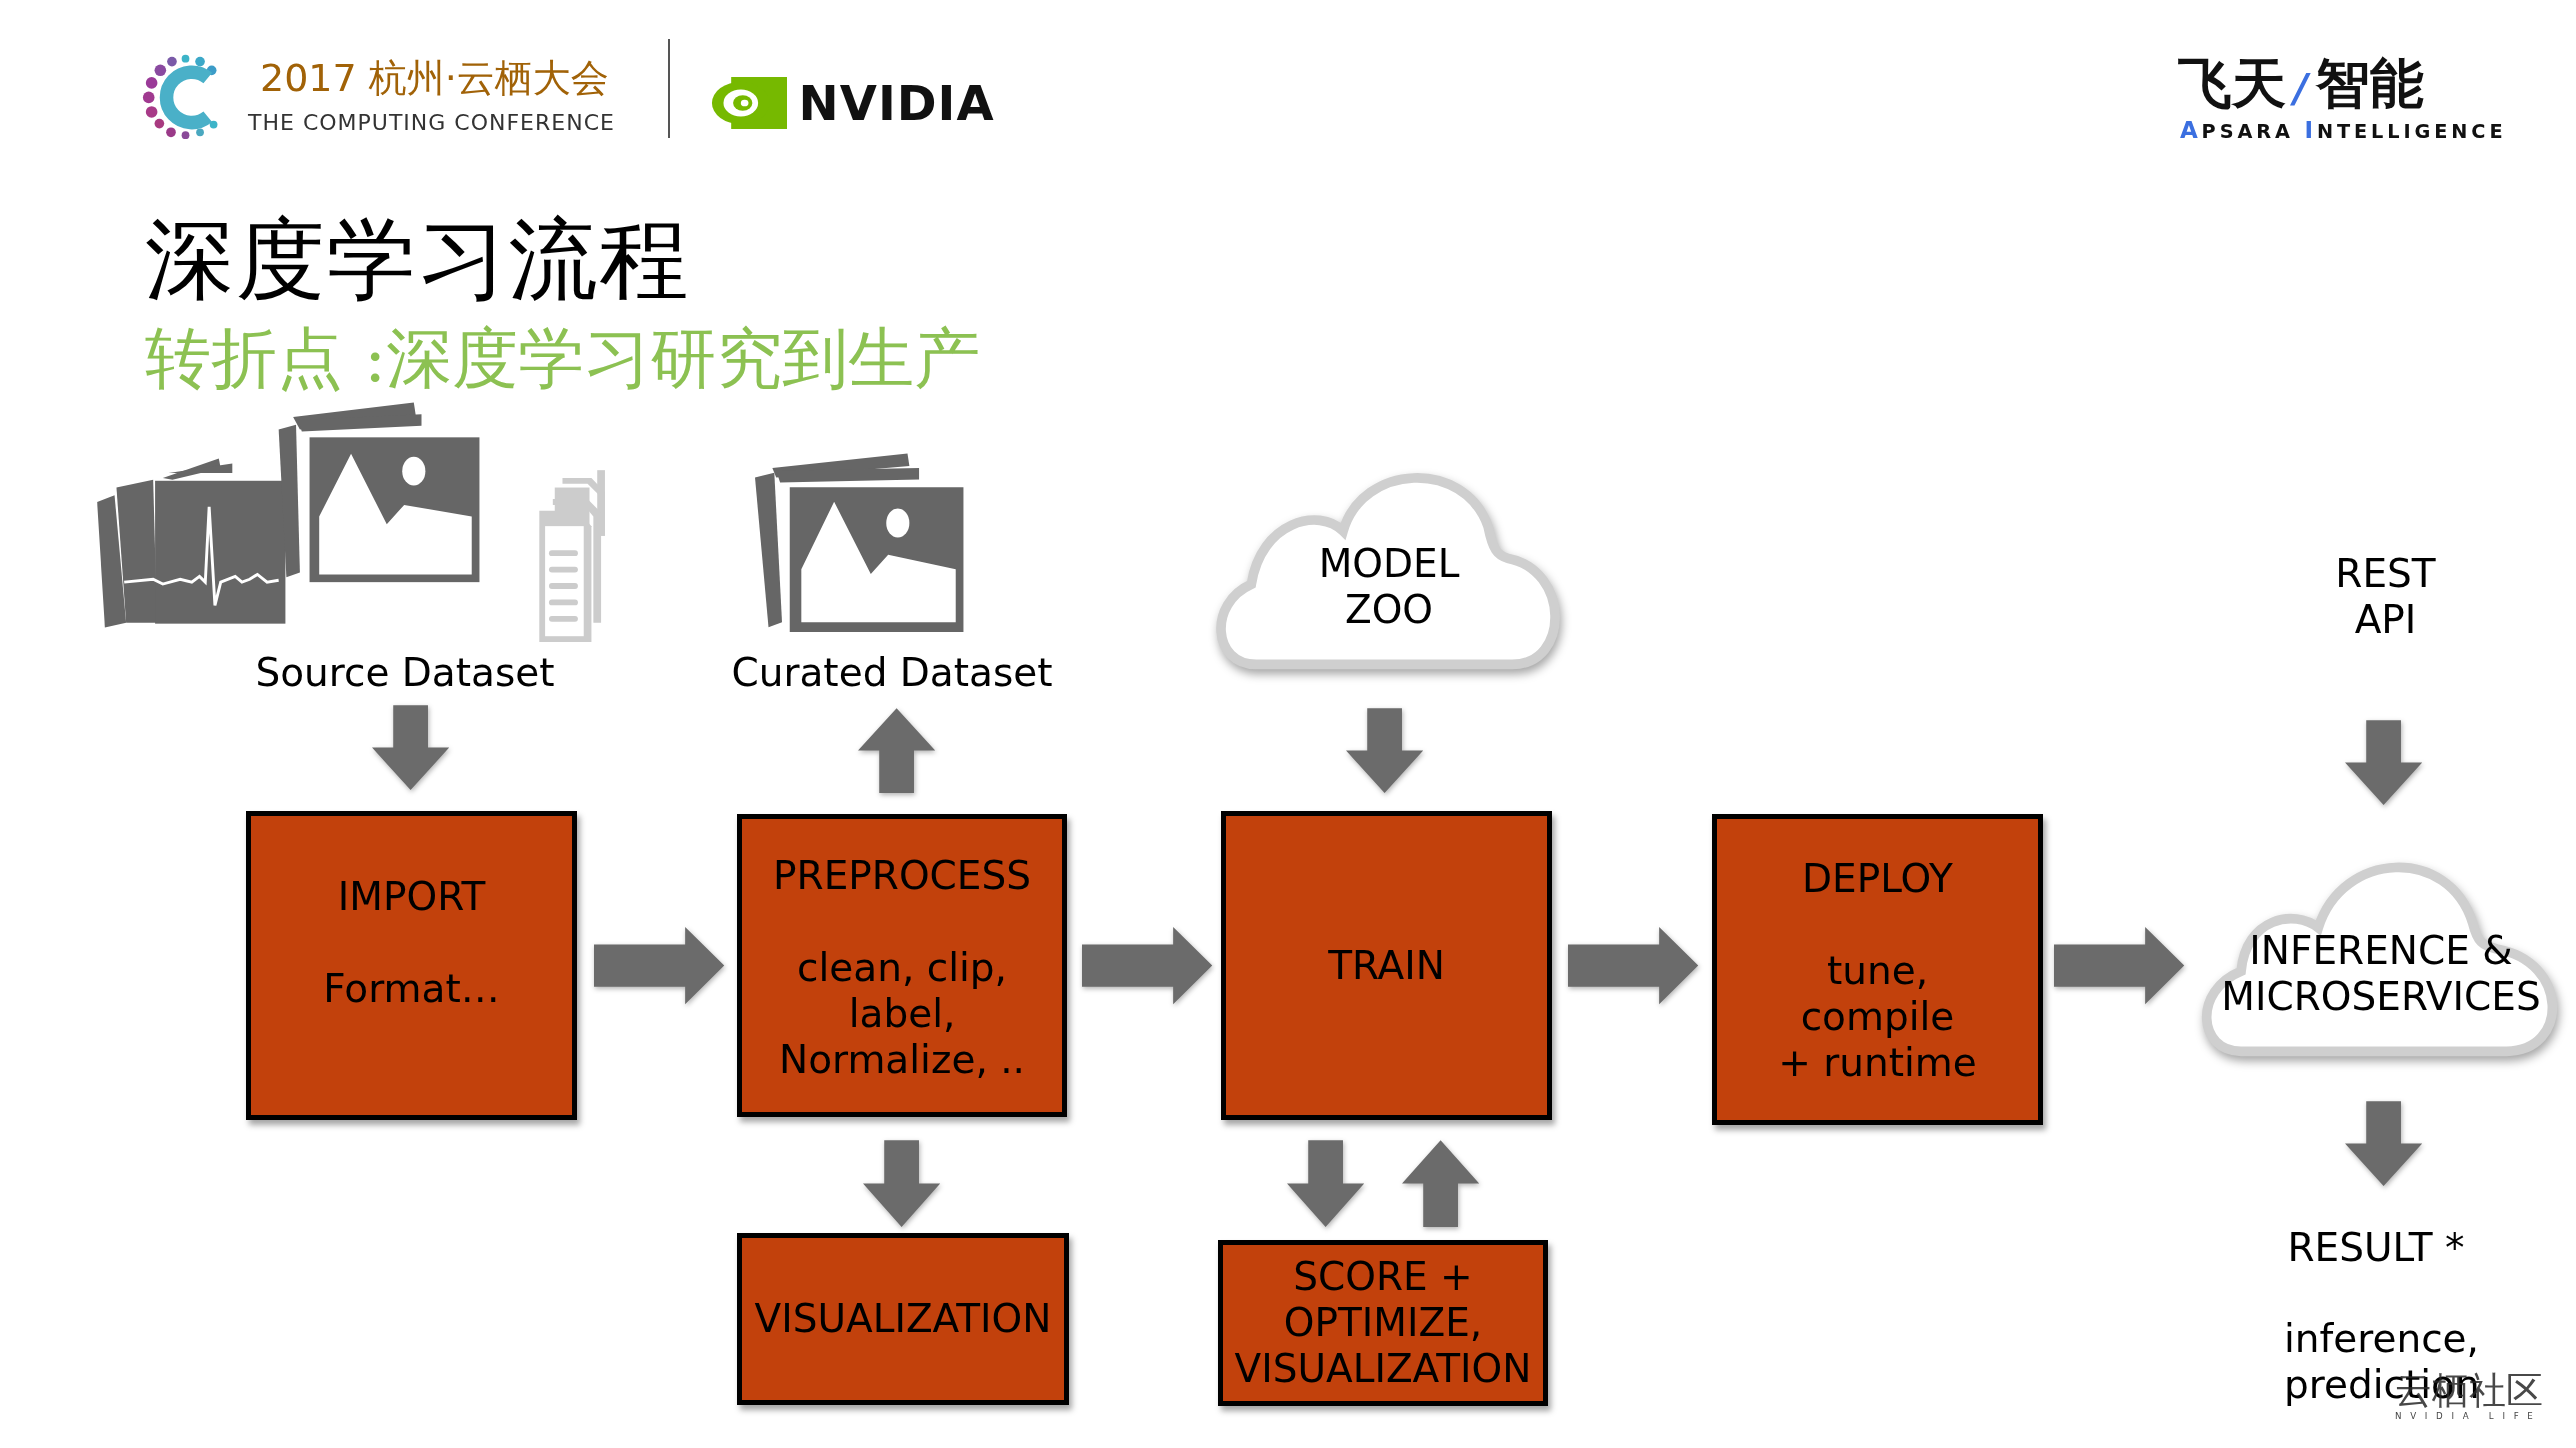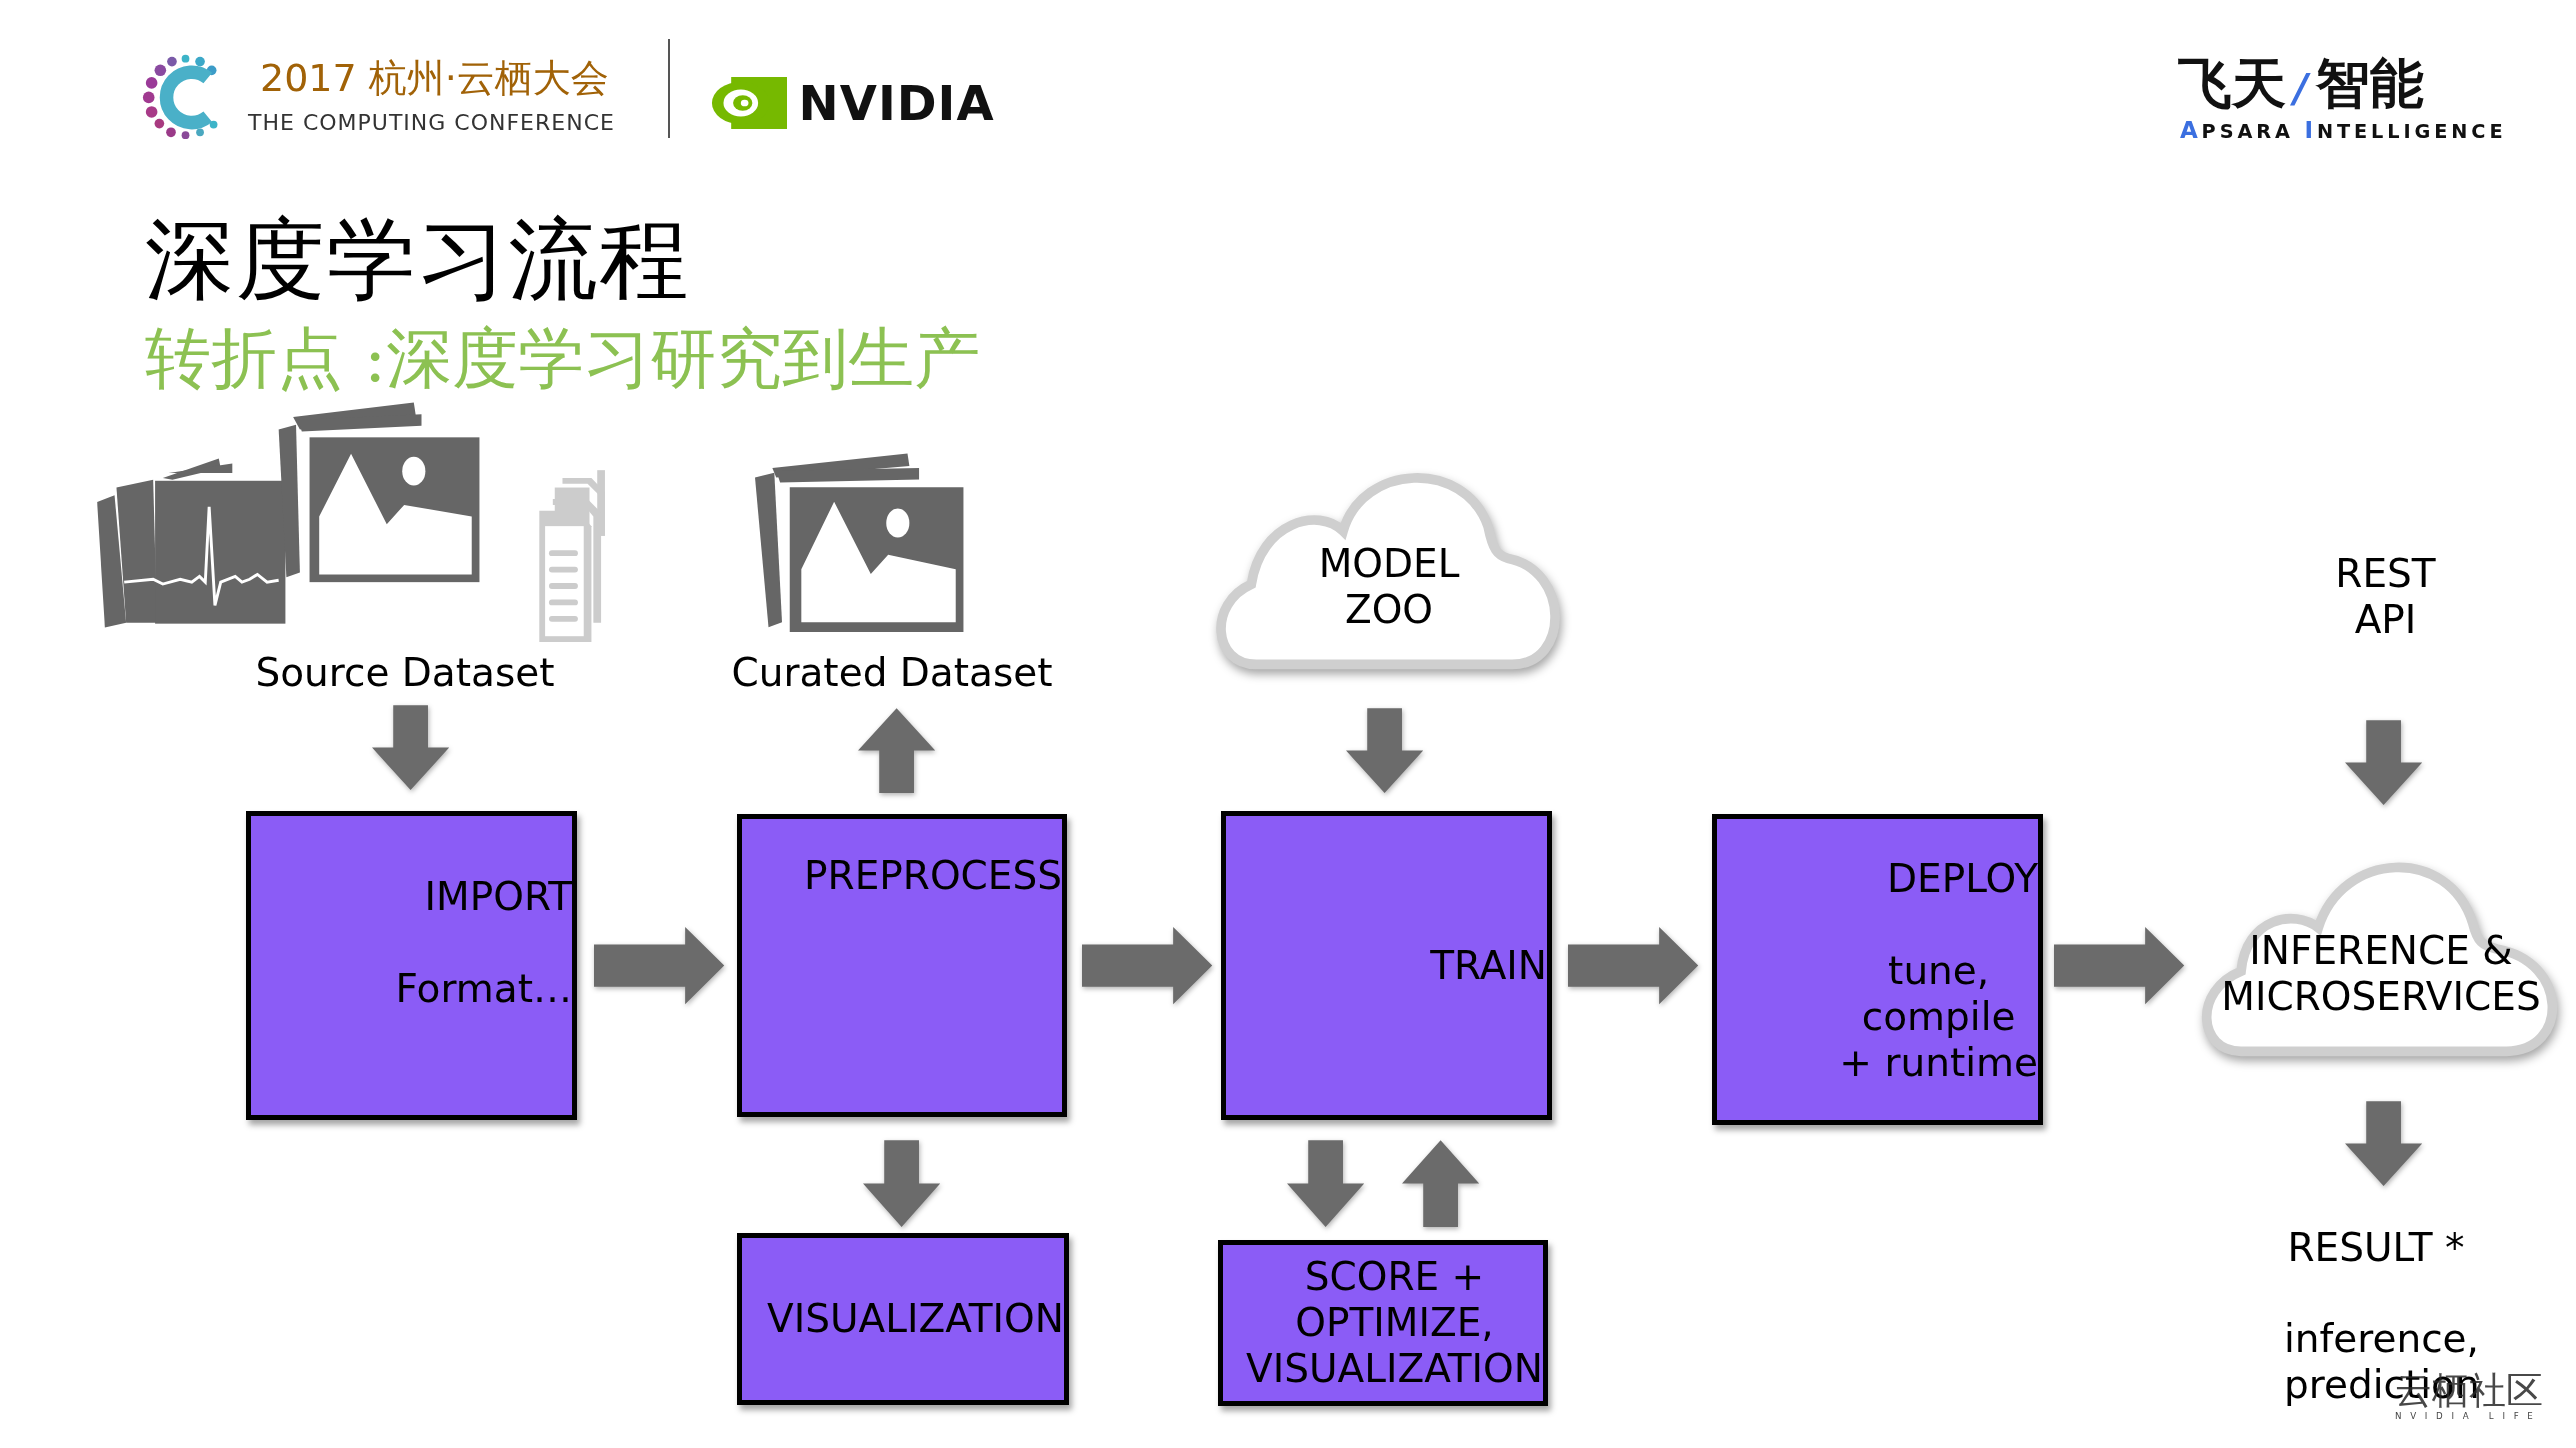--- a/index.html
+++ b/index.html
@@ -1,18 +1,18 @@
 <!DOCTYPE html>
 <html><head>
 <meta charset="utf-8">
 <style>
   html,body{margin:0;padding:0;background:#fff;}
   body{width:2576px;height:1449px;position:relative;overflow:hidden;font-family:"DejaVu Sans",sans-serif;color:#000;}
   .abs{position:absolute;}
-  .box{position:absolute;border:5.8px solid #000;box-sizing:border-box;background:#8b5cf6;box-shadow:2.9px 4.8px 5.8px rgba(0,0,0,0.35);display:flex;flex-direction:column;align-items:flex-end;text-align:center;}
+  .box{position:absolute;border:5.8px solid #000;box-sizing:border-box;background:#c2410c;box-shadow:2.9px 4.8px 5.8px rgba(0,0,0,0.35);display:flex;flex-direction:column;align-items:center;text-align:center;}
   .lbl{font-family:"DejaVu Sans",sans-serif;font-size:39px;line-height:46px;white-space:pre-line;text-align:center;}
   .arrow{position:absolute;}
   .arrow svg{display:block;filter:drop-shadow(1.9px 2.9px 2.9px rgba(0,0,0,0.3));}
   .title{font-family:"DejaVu Serif",serif;font-size:89px;line-height:97px;letter-spacing:1.9px;}
   .subtitle{font-family:"DejaVu Serif",serif;font-size:66px;line-height:73px;color:#8cc152;}
 </style>
 </head>
 <body>
 
 <div class="abs" style="left:140px;top:49px;width:502px;height:92px;">
@@ -119,20 +119,23 @@
 <div class="abs lbl" style="left:2289px;top:551px;width:193px;">REST
 API</div>
 
 <div class="box" style="left:246px;top:811px;width:331px;height:309px;padding-top:58px;">
   <div class="lbl">IMPORT</div>
   <div class="lbl" style="margin-top:46px;">Format…</div>
 </div>
 
 <div class="box" style="left:737px;top:814px;width:330px;height:303px;padding-top:34px;">
   <div class="lbl">PREPROCESS</div>
+  <div class="lbl" style="margin-top:46px;">clean, clip,
+label,
+Normalize, ..</div>
 </div>
 
 <div class="box" style="left:1221px;top:811px;width:331px;height:309px;padding-top:127px;">
   <div class="lbl">TRAIN</div>
 </div>
 
 <div class="box" style="left:1712px;top:814px;width:331px;height:311px;padding-top:37px;">
   <div class="lbl">DEPLOY</div>
   <div class="lbl" style="margin-top:46px;">tune,
 compile

